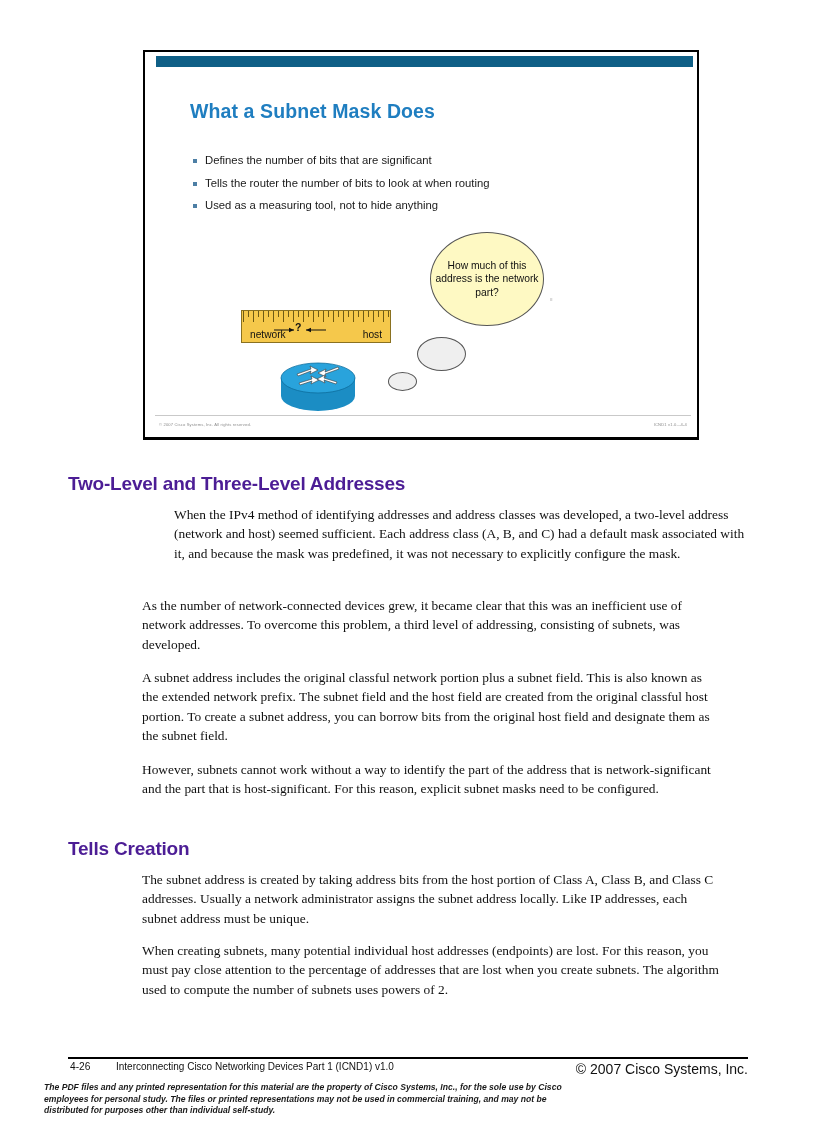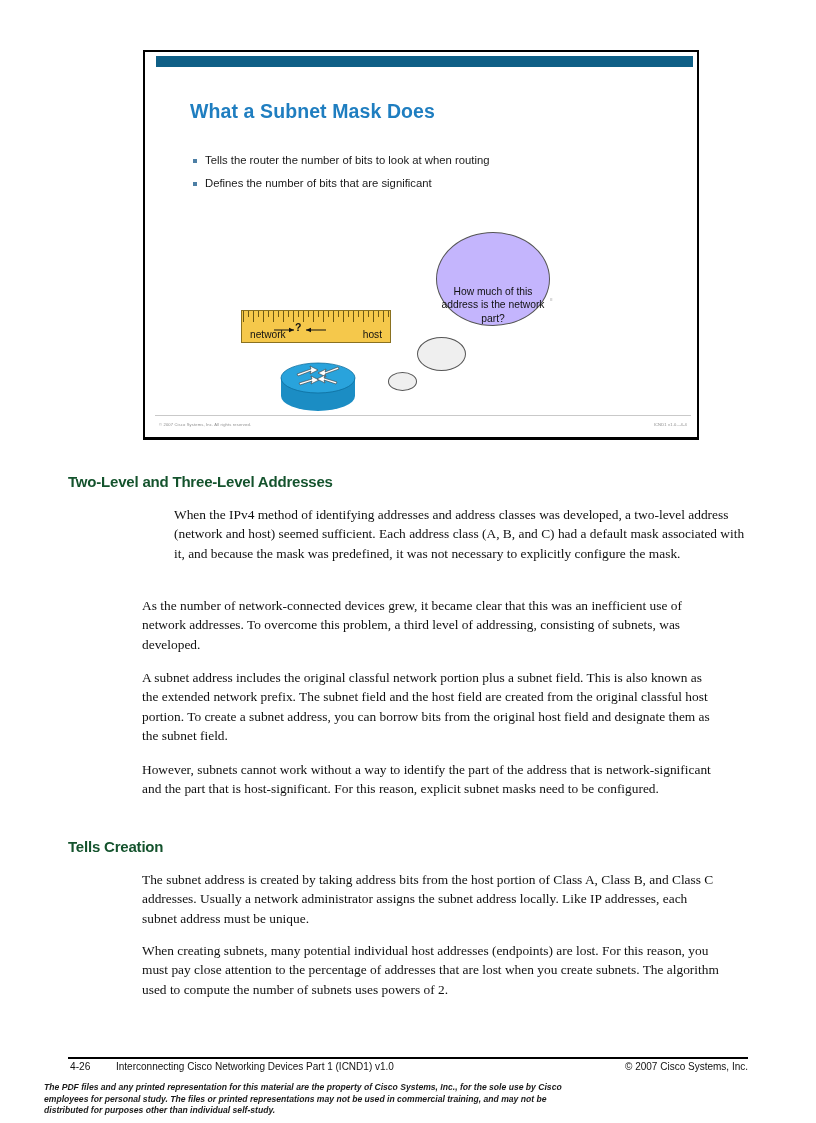--- a/index.html
+++ b/index.html
@@ -144,29 +144,29 @@
     position: absolute;
     right: 8px;
     bottom: 2px;
     font-family: "Liberation Sans", sans-serif;
     font-size: 10.2px;
     color: #111;
   }
   .router-icon { position: absolute; left: 132px; top: 300px; }
   .bubble-big {
     position: absolute;
-    left: 291px;
+    left: 285px;
     top: 180px;
     width: 112px;
     height: 92px;
     border: 1px solid #555;
     border-radius: 50%;
-    background: #c4b5fd;
+    background: #fef9c3;
     display: flex;
-    align-items: flex-end;
+    align-items: center;
     justify-content: center;
   }
   .bubble-big span {
     font-family: "Liberation Sans", sans-serif;
     font-size: 10.3px;
     color: #111;
     text-align: center;
     line-height: 1.3;
     display: block;
   }
@@ -235,22 +235,22 @@
     height: 3px;
     background: #000;
   }
 
   
   .h1 {
     position: absolute;
     left: 68px;
     font-family: "Liberation Sans", sans-serif;
     font-weight: bold;
-    font-size: 15px;
-    color: #14532d;
+    font-size: 19px;
+    color: #4c1d95;
     letter-spacing: -0.2px;
   }
   .para {
     position: absolute;
     left: 142px;
     width: 578px;
     font-family: "Liberation Serif", serif;
     font-size: 13.4px;
     line-height: 19.4px;
     color: #101010;
@@ -280,21 +280,21 @@
     top: 1061px;
     font-family: "Liberation Sans", sans-serif;
     font-size: 10px;
     color: #111;
   }
   .foot-copy {
     position: absolute;
     right: 68px;
     top: 1061px;
     font-family: "Liberation Sans", sans-serif;
-    font-size: 10px;
+    font-size: 14px;
     color: #111;
   }
   .disclaimer {
     position: absolute;
     left: 44px;
     top: 1082px;
     width: 520px;
     font-family: "Liberation Sans", sans-serif;
     font-style: italic;
     font-weight: bold;
@@ -307,27 +307,31 @@
 <body>
 
 <div class="slide-wrap">
 
   <div class="slide-topbar"></div>
   <div class="slide-leftbar"></div>
 
   <div class="slide-title">What a Subnet Mask Does</div>
 
   <div class="bullets">
+    <div class="bullet-row">
+      <span class="bullet-mark"></span>
+      <span>Defines the number of bits that are significant</span>
+    </div>
     <div class="bullet-row">
       <span class="bullet-mark"></span>
       <span>Tells the router the number of bits to look at when routing</span>
     </div>
     <div class="bullet-row">
       <span class="bullet-mark"></span>
-      <span>Defines the number of bits that are significant</span>
+      <span>Used as a measuring tool, not to hide anything</span>
     </div>
   </div>
 
   <div class="diagram">
 
 
     <div class="ruler">
       <div class="ruler-ticks">
         <i></i>
           <i class="short"></i>

